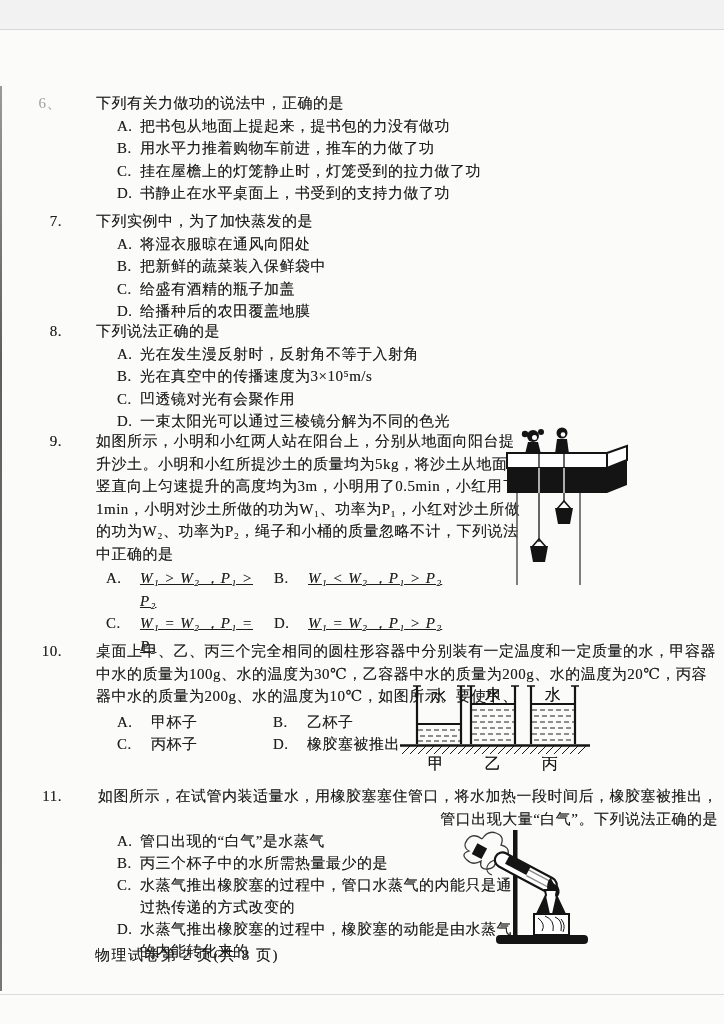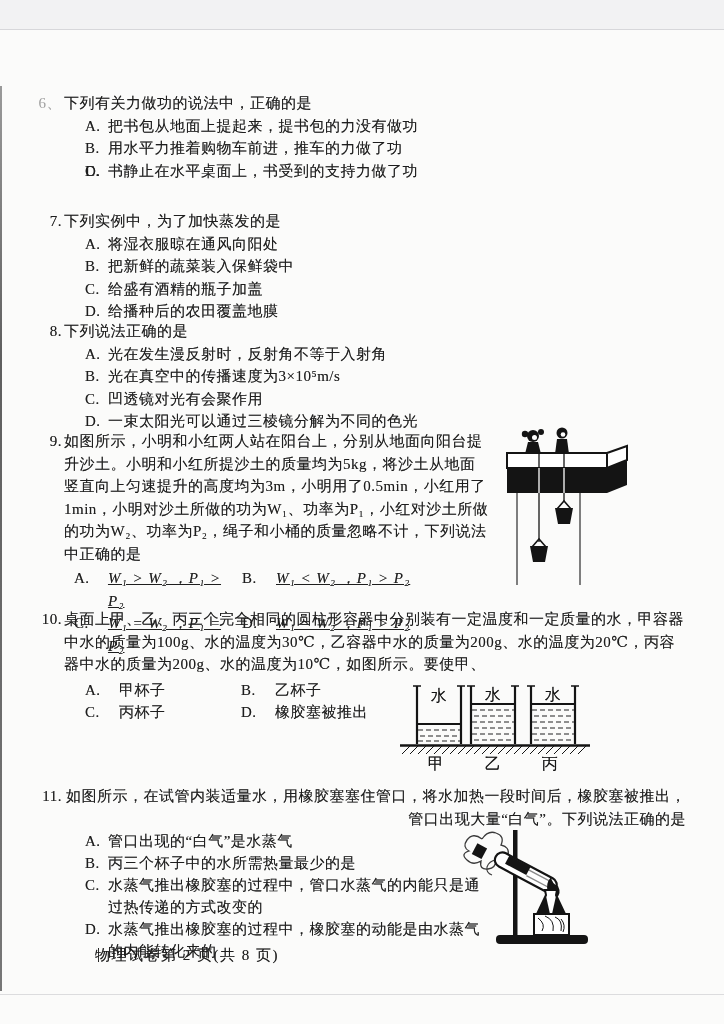--- a/index.html
+++ b/index.html
@@ -13,21 +13,21 @@
   .scan-top    { position:absolute; left:0; top:0; width:100%; height:29px;
                  background:#f2f2f3; border-bottom:1px solid #d7d7da; }
   .scan-left   { position:absolute; left:0; top:86px; height:905px; width:2px;
                  background:linear-gradient(#9a9a9a,#5f5f5f 30%,#777); }
   .scan-bottom { position:absolute; left:0; top:994px; width:100%; height:1px;
                  background:#dcdcde; }
 
   .q      { position:absolute; left:0; right:24px; line-height:22.5px; }
   .qnum   { position:absolute; left:0; top:0; width:62px; text-align:right; }
   .faded  { color:#a0a0a0; text-shadow:none; }
-  .qbody  { margin-left:64px; }
+  .qbody  { margin-left:96px; }
   .stem   { }
   .narrow428 { width:426px; }
   .narrow620 { width:622px; }
   .narrow328 { width:330px; }
   .opts415   { width:418px; }
 
   .opt    { position:relative; padding-left:44px; }
   .optlab { position:absolute; left:21px; top:0; }
 
   .optrow  { display:flex; margin-left:10px; }
@@ -51,21 +51,21 @@
   <div class="scan-top"></div>
   <div class="scan-left"></div>
   <div class="scan-bottom"></div>
 
   <div class="q" style="top:92px">
     <span class="qnum faded">6、</span>
     <div class="qbody">
       <div class="stem">下列有关力做功的说法中，正确的是</div>
       <div class="opt"><span class="optlab">A.</span><span>把书包从地面上提起来，提书包的力没有做功</span></div>
       <div class="opt"><span class="optlab">B.</span><span>用水平力推着购物车前进，推车的力做了功</span></div>
-      <div class="opt"><span class="optlab">C.</span></div>
+      <div class="opt"><span class="optlab">C.</span><span>挂在屋檐上的灯笼静止时，灯笼受到的拉力做了功</span></div>
       <div class="opt"><span class="optlab">D.</span><span>书静止在水平桌面上，书受到的支持力做了功</span></div>
     </div>
   </div>
 
   <div class="q" style="top:210px">
     <span class="qnum">7.</span>
     <div class="qbody">
       <div class="stem">下列实例中，为了加快蒸发的是</div>
       <div class="opt"><span class="optlab">A.</span><span>将湿衣服晾在通风向阳处</span></div>
       <div class="opt"><span class="optlab">B.</span><span>把新鲜的蔬菜装入保鲜袋中</span></div>
@@ -134,21 +134,21 @@
       <polyline points="38,124 45,116 52,124" fill="none" stroke="#141414" stroke-width="1.6"></polyline>
       <polygon points="36,123 54,123 51,139 39,139" fill="#141414"></polygon>
       <line x1="70" y1="30" x2="70" y2="45" stroke="#141414" stroke-width="1.3"></line>
       <line x1="70" y1="45" x2="70" y2="70" stroke="#fff" stroke-width="1.3"></line>
       <line x1="70" y1="70" x2="70" y2="79" stroke="#141414" stroke-width="1.3"></line>
       <polyline points="63,86 70,78 77,86" fill="none" stroke="#141414" stroke-width="1.6"></polyline>
       <polygon points="61,85 79,85 76,101 64,101" fill="#141414"></polygon>
     </svg>
   </div>
 
-  <div class="q" style="top:608px">
+  <div class="q" style="top:640px">
     <span class="qnum">10.</span>
     <div class="qbody">
       <div class="stem narrow620">桌面上甲、乙、丙三个完全相同的圆柱形容器中分别装有一定温度和一定质量的水，甲容器中水的质量为100g、水的温度为30℃，乙容器中水的质量为200g、水的温度为20℃，丙容器中水的质量为200g、水的温度为10℃，如图所示。要使甲、</div>
       <div class="optrow or10" style="margin-top:3px">
         <div class="oc c1">
             <span class="lab">A.</span>
             <span>甲杯子</span>
           </div>
         <div class="oc">
             <span class="lab">B.</span>

